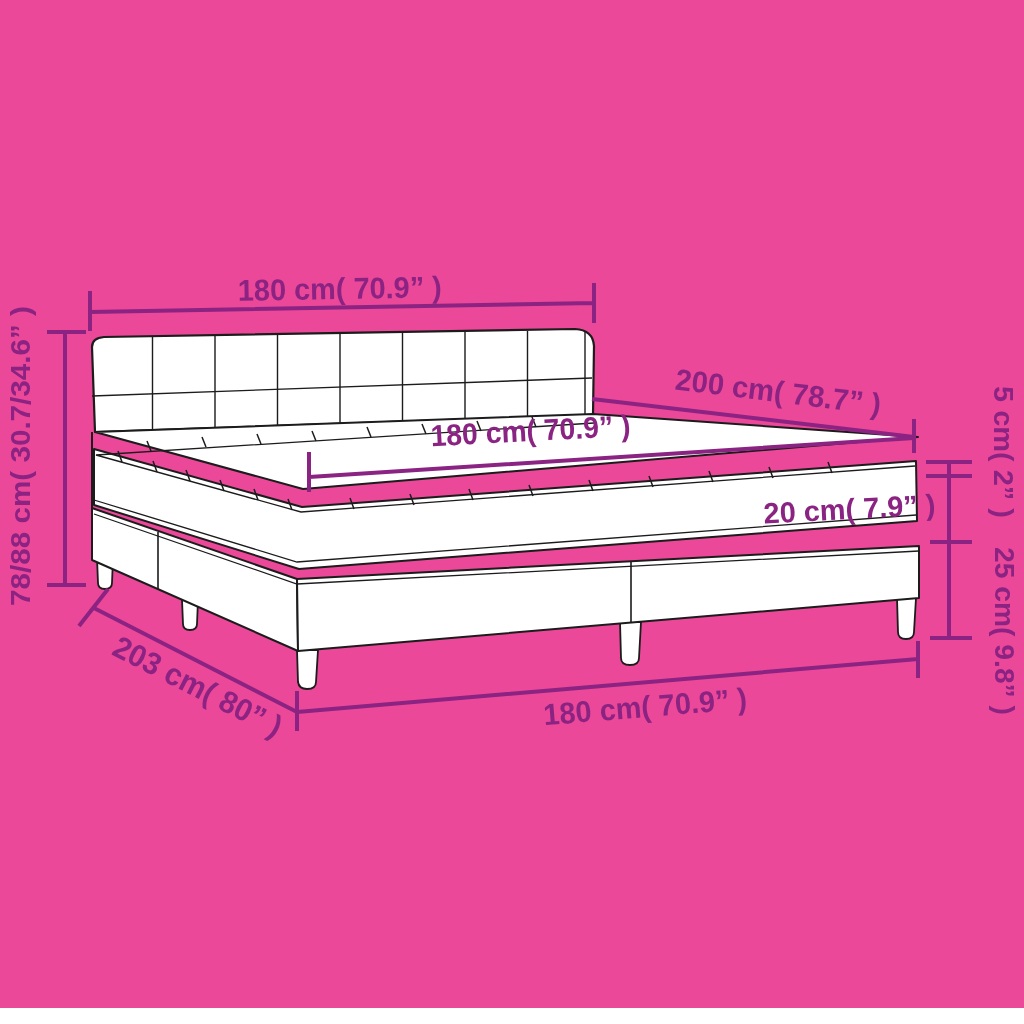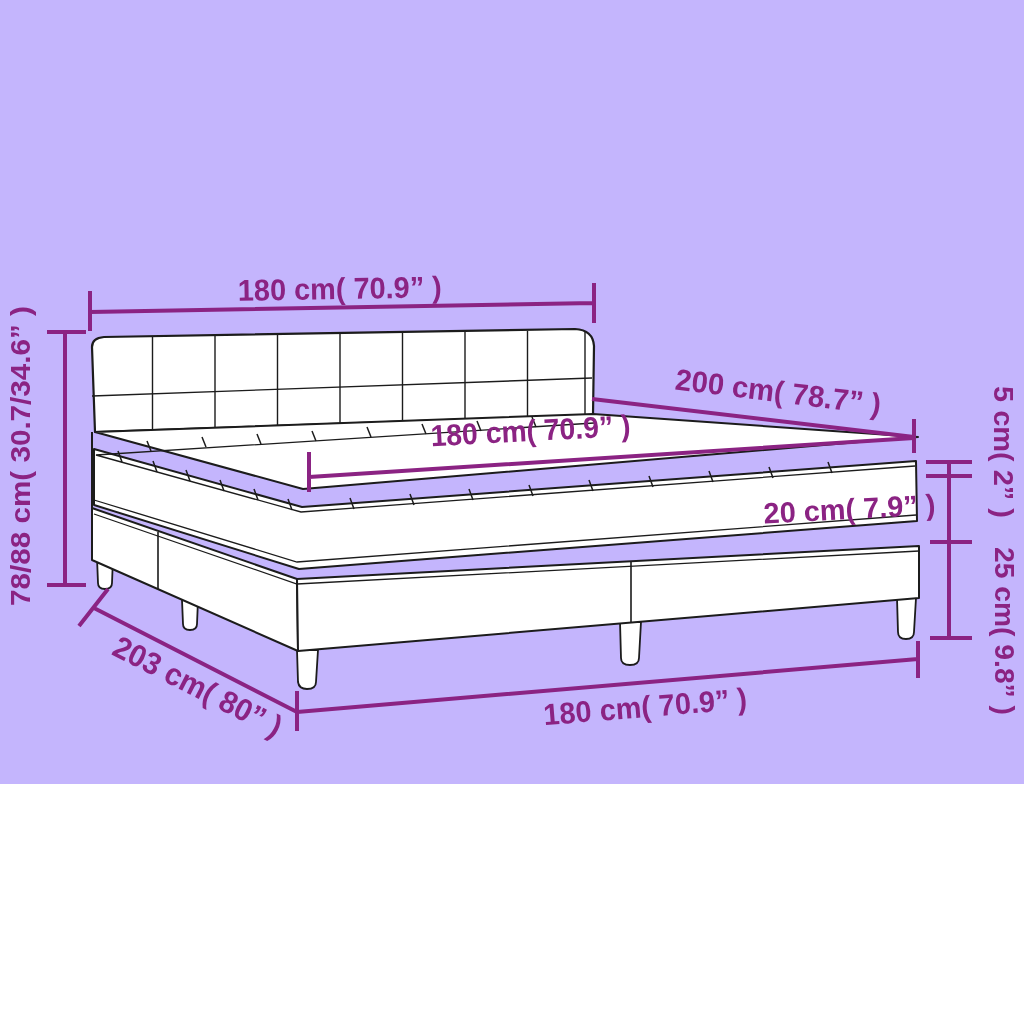--- a/index.html
+++ b/index.html
@@ -1,19 +1,19 @@
 <!DOCTYPE html>
 <html><head>
 <meta charset="utf-8">
 <style>
   html, body { margin: 0; padding: 0; background: #ffffff; }
   #stage {
     position: relative;
-    width: 1024px; height: 784px;
-    background: #c4b5fd;
+    width: 1024px; height: 1008px;
+    background: #ec4899;
     overflow: hidden;
     font-family: "Liberation Sans", sans-serif;
   }
   svg { display: block; }
   .bedline  { stroke: #1c1c1c; fill: none; }
   .bedfill  { stroke: #1c1c1c; fill: #ffffff; }
   .dim      { stroke: #8B2383; fill: none; stroke-width: 4; }
   .dimtext  {
     fill: #8B2383;
     font-family: "Liberation Sans", sans-serif;

